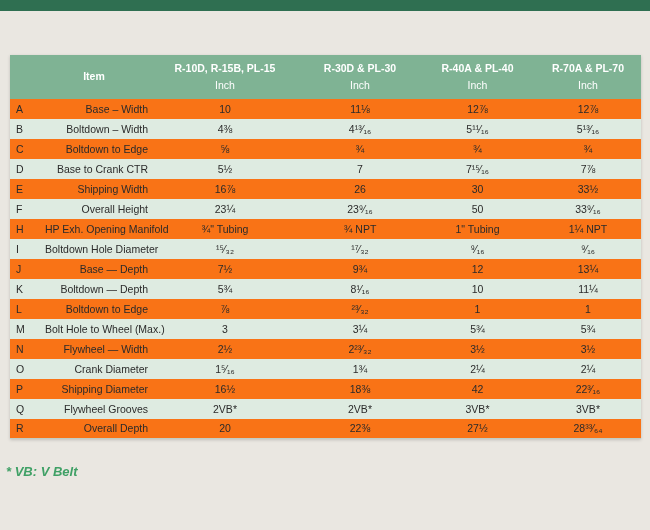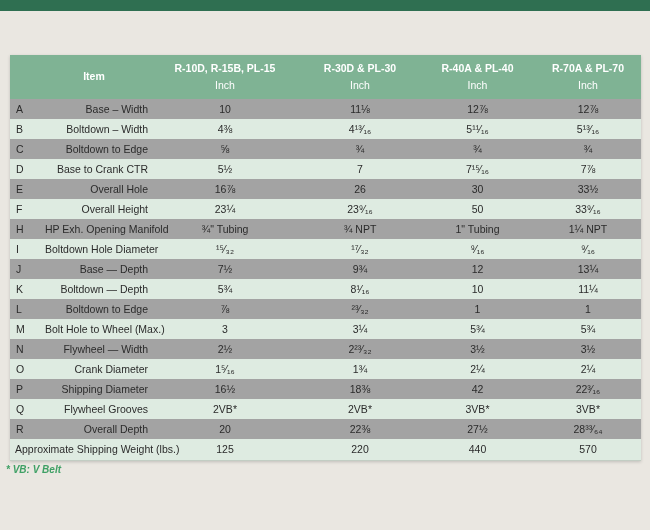--- a/index.html
+++ b/index.html
@@ -14,21 +14,21 @@
     position: absolute; top: 0; left: 0;
     width: 650px; height: 11px;
   }
   .table-wrap {
     position: absolute; left: 10px; top: 55px; width: 631px;
     box-shadow: 0 1px 3px rgba(0,0,0,0.18);
   }
   table.spec-table {
     width: 100%;
     border-collapse: collapse;
-    background: #a3a3a3;
+    background: #f97316;
     table-layout: fixed;
   }
   col.c-letter { width: 28px; }
   col.c-item   { width: 112px; }
   col.c-v1     { width: 150px; }
   col.c-v2     { width: 120px; }
   col.c-v3     { width: 115px; }
   col.c-v4     { width: 106px; }
   thead th {
     color: #ffffff;
@@ -51,21 +51,21 @@
   }
   tbody td.letter { padding-left: 6px; text-align: left; }
   tbody td.item   { padding-left: 7px; text-align: right; }
   tbody td.val    { text-align: center; }
   tbody tr:nth-child(even) td { background: #deebe1; }
   tbody tr.weight-row td { background: #deebe1; height: 22px; }
   tbody tr.weight-row td.wlabel { padding-left: 5px; text-align: left; }
   table.spec-table { border-bottom: 1px solid #c2cdc3; }
   .footnote {
     position: absolute; left: 6px; top: 464px;
-    font-size: 10px;
+    font-size: 13px;
     font-style: italic;
     font-weight: bold;
   }
 </style>
 </head>
 <body style="background: rgb(234, 231, 225);">
 
 <div class="top-bar" style="background: rgb(47, 111, 81);"></div>
 
 <div class="table-wrap">
@@ -129,21 +129,21 @@
         <tr>
           <td class="letter">D</td>
           <td class="item">Base to Crank CTR</td>
           <td class="val">5½</td>
           <td class="val">7</td>
           <td class="val">7¹⁵⁄₁₆</td>
           <td class="val">7⅞</td>
         </tr>
         <tr>
           <td class="letter">E</td>
-          <td class="item">Overall Hole</td>
+          <td class="item">Shipping Width</td>
           <td class="val">16⅞</td>
           <td class="val">26</td>
           <td class="val">30</td>
           <td class="val">33½</td>
         </tr>
         <tr>
           <td class="letter">F</td>
           <td class="item">Overall Height</td>
           <td class="val">23¼</td>
           <td class="val">23⁹⁄₁₆</td>
@@ -231,24 +231,17 @@
           <td class="val">3VB*</td>
         </tr>
         <tr>
           <td class="letter">R</td>
           <td class="item">Overall Depth</td>
           <td class="val">20</td>
           <td class="val">22⅜</td>
           <td class="val">27½</td>
           <td class="val">28³³⁄₆₄</td>
         </tr>
-        <tr class="weight-row">
-          <td class="wlabel" colspan="2">Approximate Shipping Weight (lbs.)</td>
-          <td class="val">125</td>
-          <td class="val">220</td>
-          <td class="val">440</td>
-          <td class="val">570</td>
-        </tr>
       </tbody>
   </table>
 </div>
 
 <div class="footnote" style="color: rgb(63, 160, 101);">* VB: V Belt</div>
 
 </body></html>

